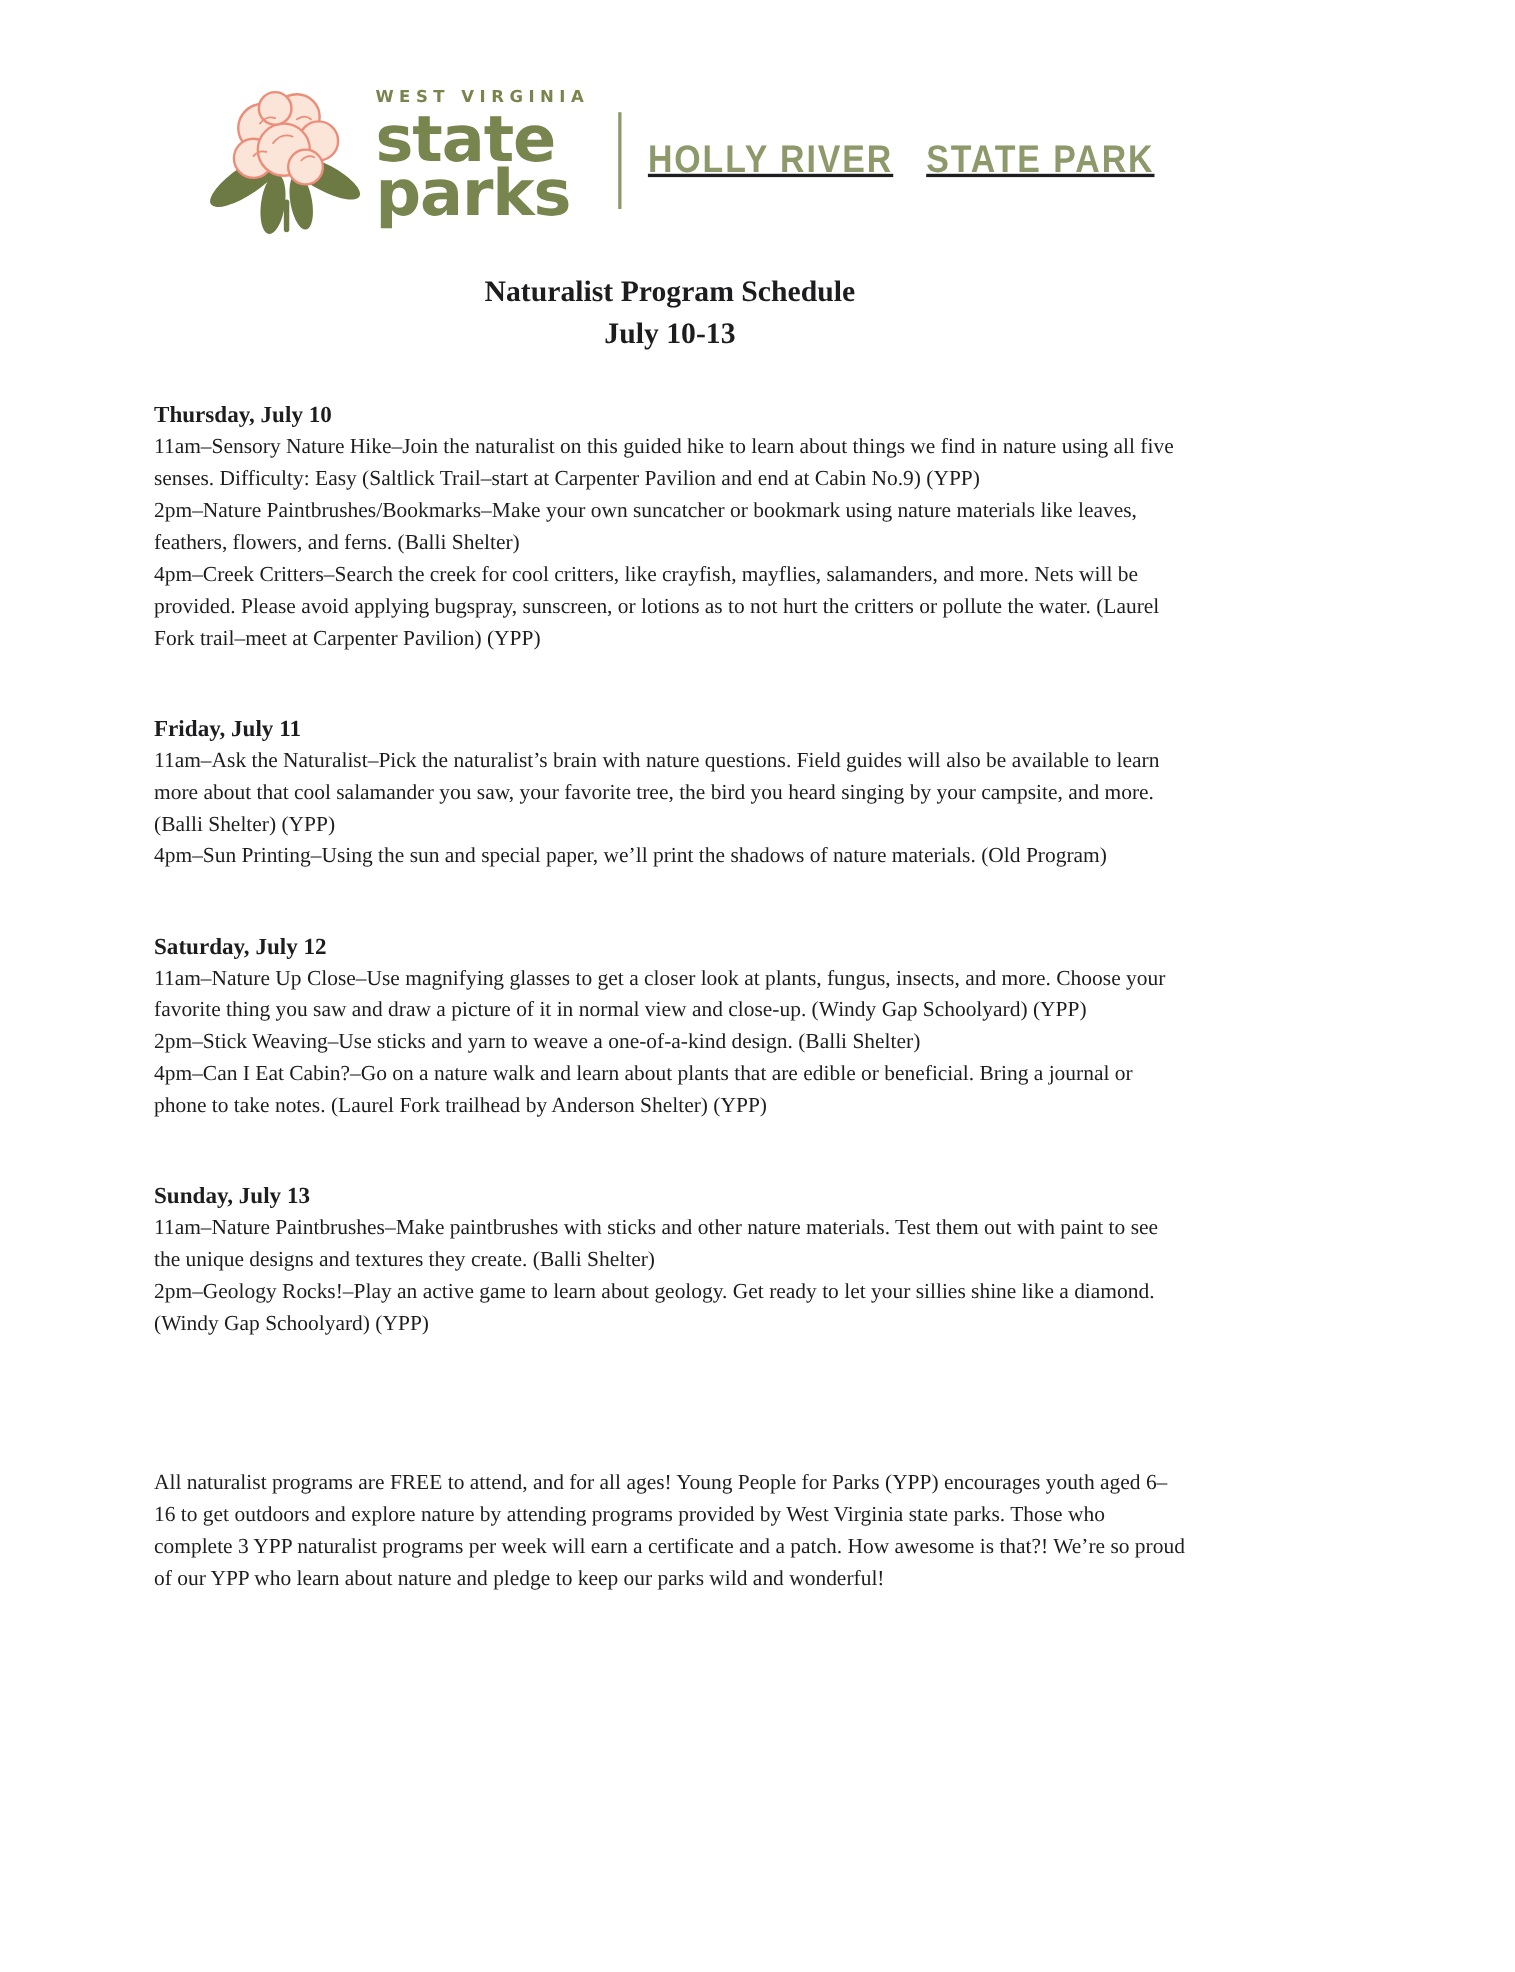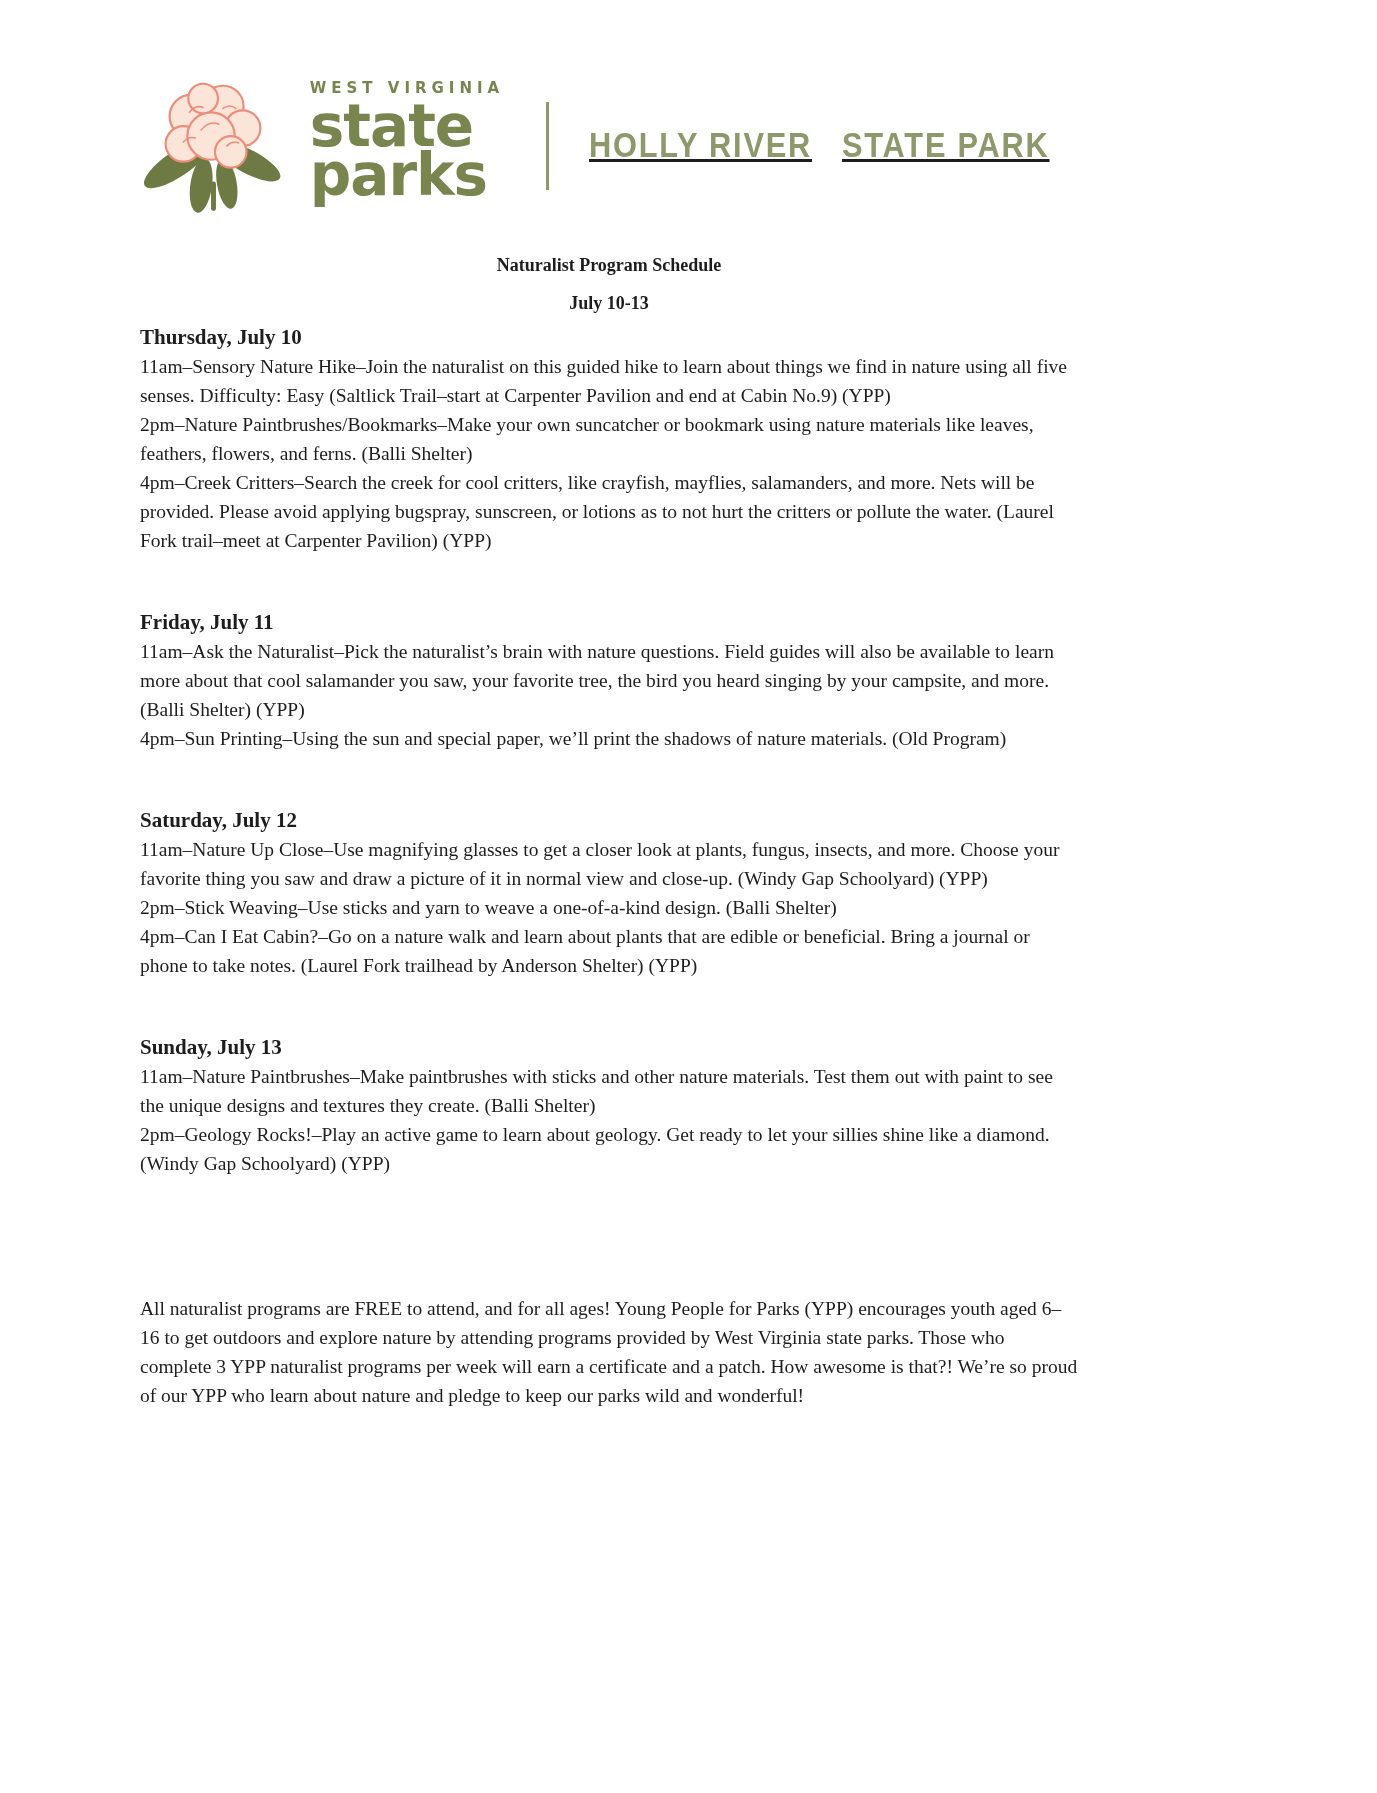--- a/index.html
+++ b/index.html
@@ -8,21 +8,21 @@
     font-family: "Liberation Serif", serif;
     color: #1d1d1f;
     overflow: hidden;
     position: relative;
   }
   .page { width: 1377px; height: 1793px; }
   .content { margin-left: 140px; width: 938px; padding-top: 64px; }
 
   
   .logo-row {
-    display: flex; align-items: center; justify-content: space-between;
+    display: flex; align-items: center; justify-content: flex-end;
     height: 150px; margin-bottom: 32px;
   }
   .flower { width: 148px; height: 148px; flex: 0 0 auto; margin-right: 6px; }
   .brand { display: flex; flex-direction: column; align-items: flex-start; }
   .brand-region {
     font-family: "DejaVu Sans", sans-serif;
     font-weight: bold; font-size: 15px; letter-spacing: 5px;
     color: var(--olive, #79854e); margin-bottom: 5px;
   }
   .brand-word {
@@ -37,24 +37,24 @@
   .park { display: flex; margin-top: 12px; text-decoration: underline; }
   .park-line {
     font-family: "Liberation Sans", sans-serif;
     font-weight: bold; font-size: 35px; line-height: 44px;
     letter-spacing: 2px; color: var(--olive-light, #8d996a);
     transform: scaleX(0.88); transform-origin: left center;
   }
 
   
   .title-block { text-align: center; margin-top: 24px; }
-  .title-line { font-weight: bold; font-size: 18px; line-height: 38px; margin: 0; }
+  .title-line { font-weight: bold; font-size: 27px; line-height: 38px; margin: 0; }
 
   
-  .schedule { }
+  .schedule { margin-top: 40px; }
   .day { margin-bottom: 52px; }
   .day-heading { font-size: 21px; line-height: 30px; margin: 0; font-weight: bold; }
   .event { margin: 0; font-size: 19.5px; line-height: 29px; }
   .b { font-weight: normal; }
 
   
   .footer { margin-top: 116px; font-size: 19.5px; line-height: 29px; }
 </style>
 </head>
 <body>

